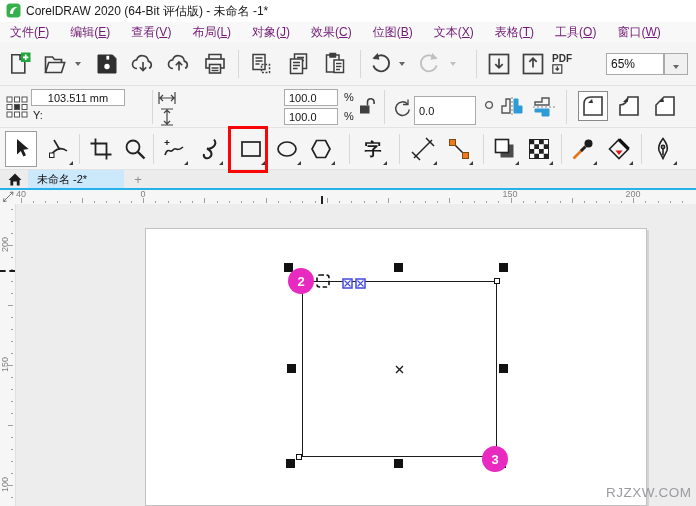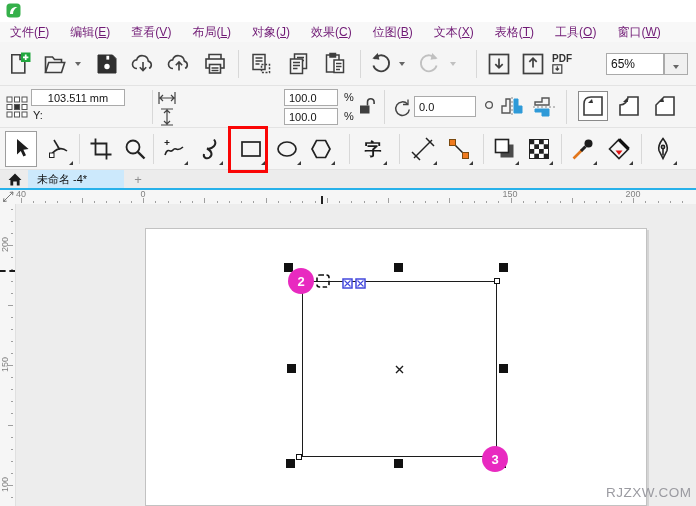--- a/index.html
+++ b/index.html
@@ -65,20 +65,21 @@
 </head>
 <body>
 
 <div id="root">
 
   <div class="row titlebar">
     <svg class="abs" style="left:6px;top:3px" width="15" height="15">
       <rect x="0.5" y="0.5" width="14" height="14" rx="3.5" fill="#35b04a"></rect>
       <path d="M4 11C4 6 7 3.5 11.5 4c-2.5 1.2-4.5 3.5-4.5 7z" fill="#fff"></path>
     </svg>
+    <span class="title" style="margin-left:26px">CorelDRAW 2020 (64-Bit 评估版) - 未命名 -1*</span>
   </div>
 
   <div class="row menubar">
       <div class="menu-item">文件(<u>F</u>)</div>
       <div class="menu-item">编辑(<u>E</u>)</div>
       <div class="menu-item">查看(<u>V</u>)</div>
       <div class="menu-item">布局(<u>L</u>)</div>
       <div class="menu-item">对象(<u>J</u>)</div>
       <div class="menu-item">效果(<u>C</u>)</div>
       <div class="menu-item">位图(<u>B</u>)</div>
@@ -248,21 +249,21 @@
       <svg width="18" height="18">
         <rect x="1" y="8.5" width="9.5" height="8" fill="#3f3f3f"></rect>
         <path d="M8.5 8.5V5a3.3 3.3 0 0 1 6.6 0v2" fill="none" stroke="#3f3f3f" stroke-width="1.6"></path>
         </svg>
     </button>
     <div class="vsep" style="left:384px;top:4px;height:34px"></div>
     <svg class="abs" style="left:392px;top:12px" width="20" height="20">
       <path d="M15.5 6A6.8 6.8 0 1 0 17.3 11.5" fill="none" stroke="#444" stroke-width="1.5"></path>
       <path d="M16 1.5v5h-5" fill="none" stroke="#444" stroke-width="1.3"></path>
       </svg>
-    <input class="field" style="left: 414px; top: 10px; width: 62px; height: 21px;" readonly="" value="0.0">
+    <input class="field" style="left: 414px; top: 10px; width: 62px; height: 29px;" readonly="" value="0.0">
     <svg class="abs" style="left:484px;top:14px" width="10" height="10">
       <circle cx="5" cy="5" r="3.4" fill="none" stroke="#555" stroke-width="1.3"></circle>
       </svg>
     <button class="abs" style="left:498px;top:9px;width:28px;height:26px">
       <svg width="26" height="24">
         <path d="M11 4v14H3v-7h4V4z" fill="none" stroke="#555" stroke-width="1.4"></path>
         <path d="M15 4v14h8v-7h-4V4z" fill="#2f9ad8" stroke="#2f9ad8"></path>
         <path d="M13 2v20" stroke="#888" stroke-dasharray="2 2" fill="none"></path>
         </svg>
     </button>
@@ -419,21 +420,21 @@
     </button>
   </div>
 
   <div class="row tabbar">
     <button class="hometab">
       <svg width="16" height="14">
         <path d="M8 1.5 14.5 8h-1.9v5.5H9.8V9.5H6.2v4H3.4V8H1.5z" fill="#1c1c1c"></path>
         </svg>
     </button>
     <div class="doctab">
-      <span>未命名 -4*</span>
+      <span>未命名 -2*</span>
     </div>
     <button class="newtab">
       <span>+</span>
     </button>
   </div>
 
   <div class="row cyanline"></div>
 
   <div class="row hruler">
     <svg class="abs" style="left:2px;top:1px" width="13" height="12">

